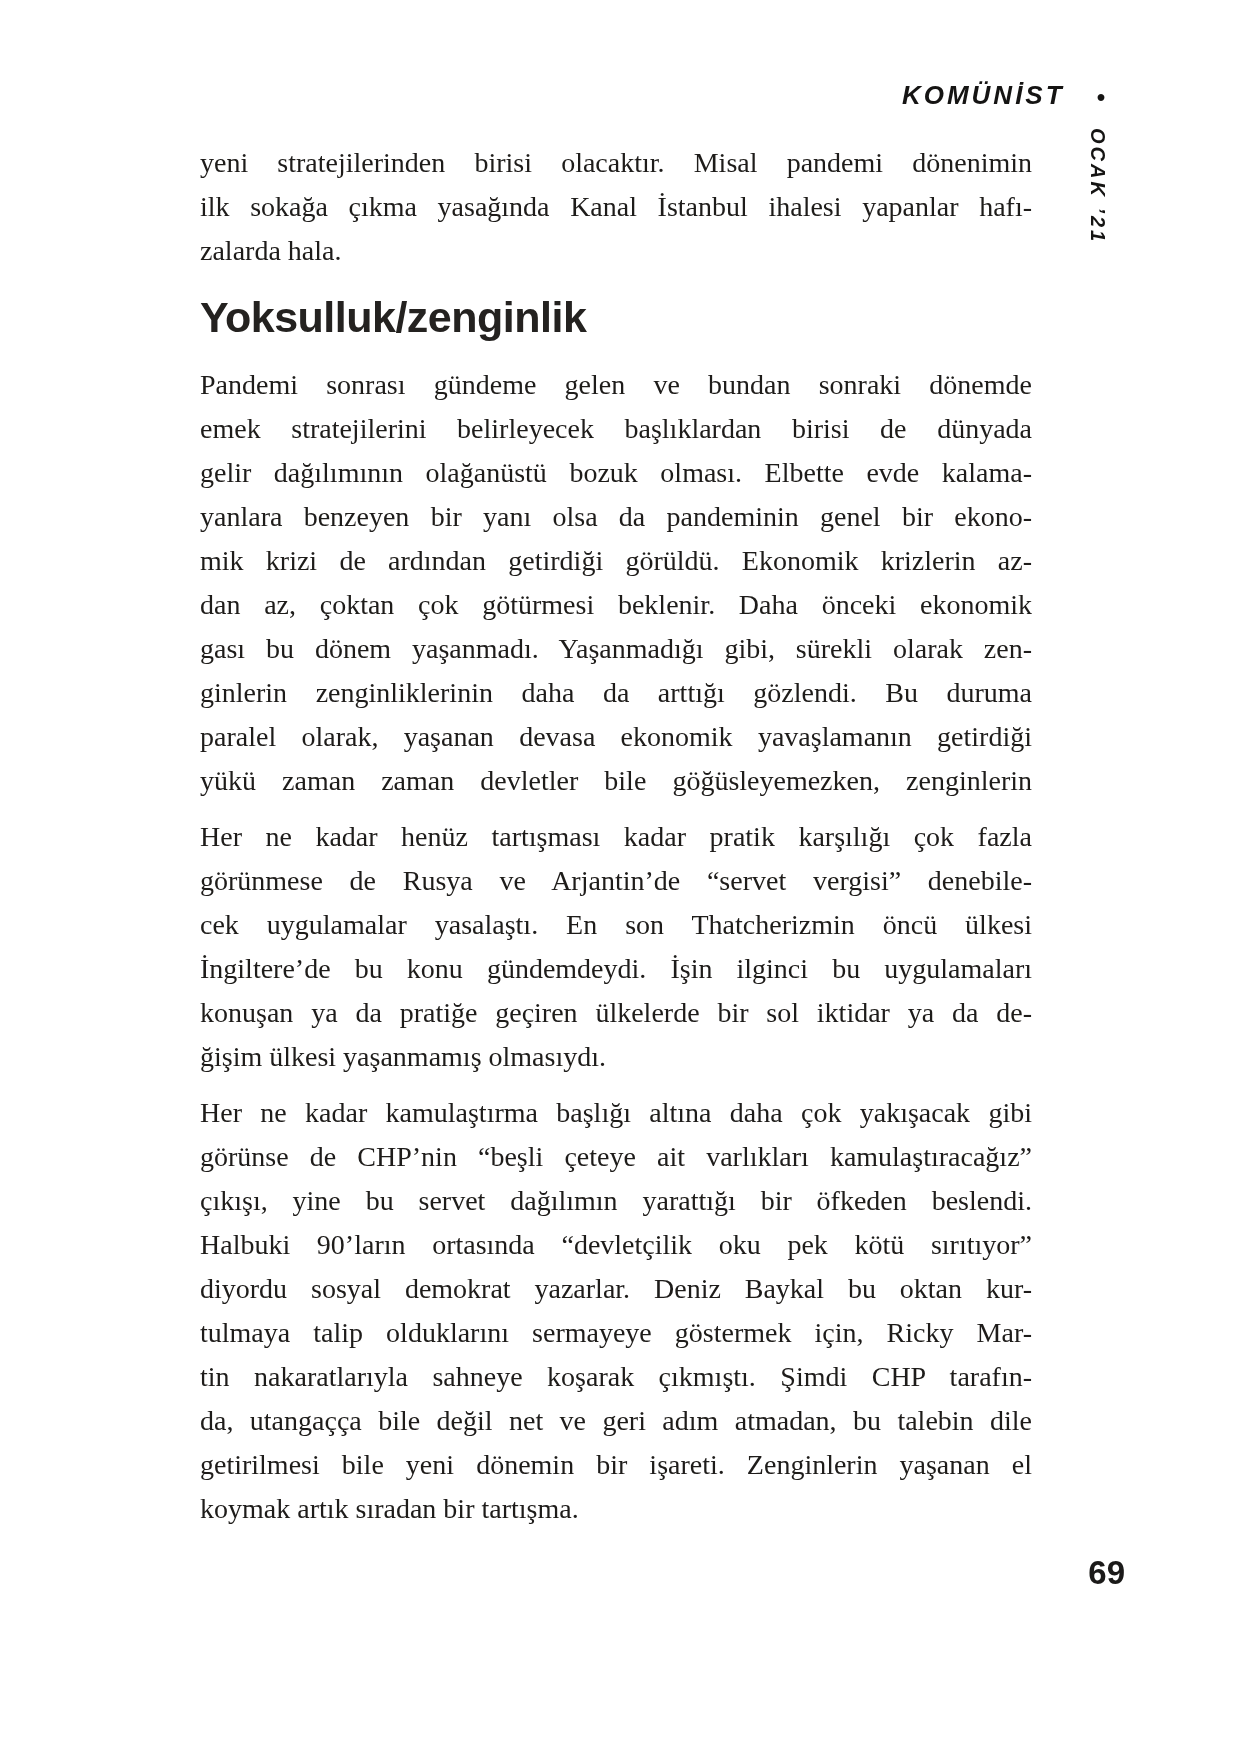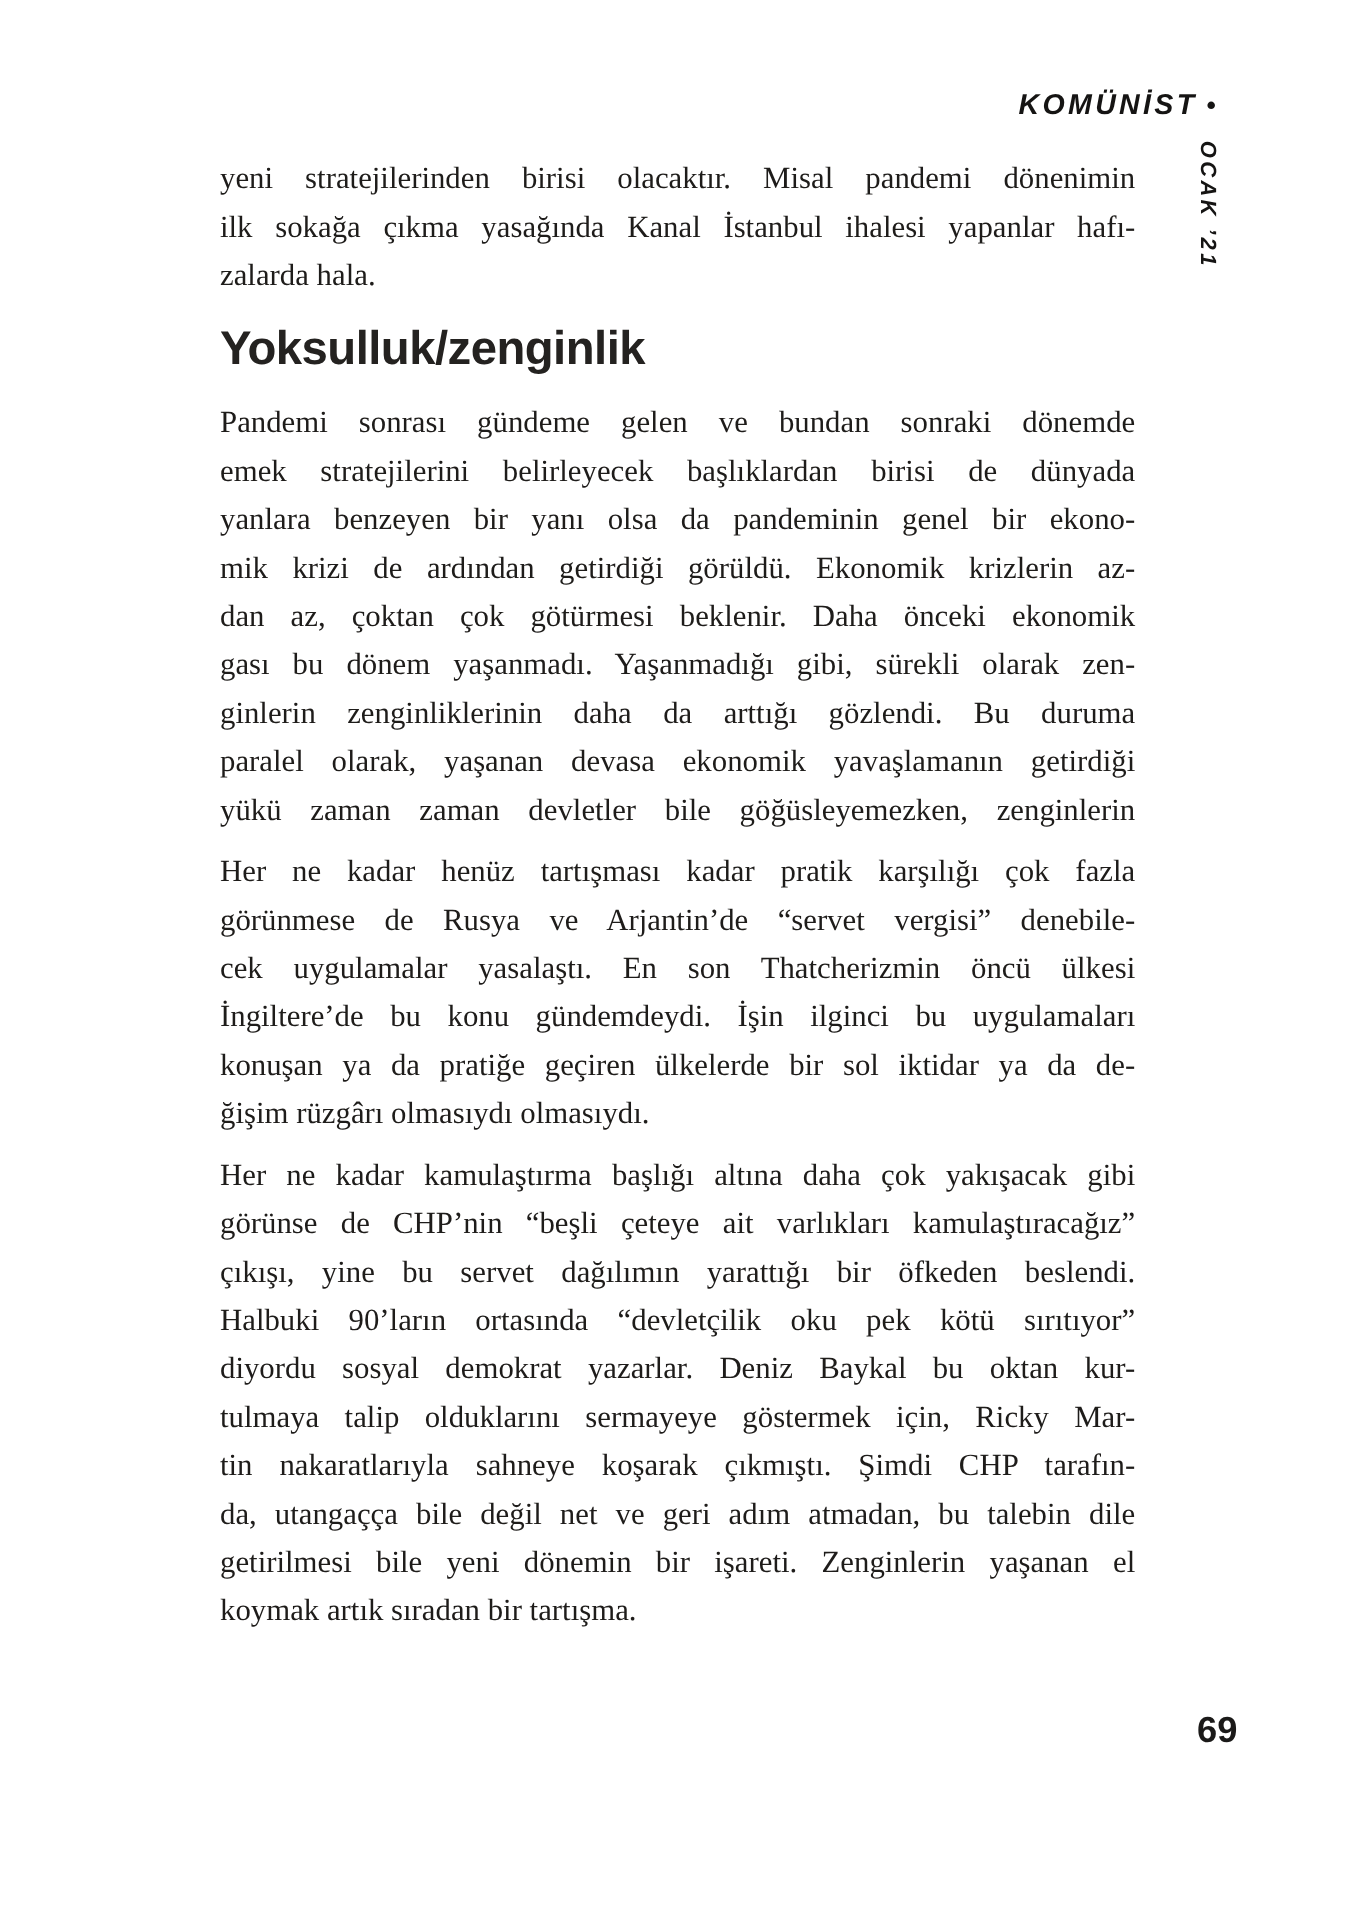--- a/index.html
+++ b/index.html
@@ -17,21 +17,21 @@
     color: #1e1c1a;
   }
 
   
   .running-head {
     position: absolute;
     top: 80px;
     right: 136px;
     display: flex;
     align-items: center;
-    gap: 8px;
+    gap: 32px;
     font-family: "Liberation Sans", sans-serif;
     font-style: italic;
     font-weight: 700;
     font-size: 26px;
     letter-spacing: 3px;
     color: #151413;
     white-space: nowrap;
   }
   .running-head .bullet {
     font-size: 24px;
@@ -112,35 +112,36 @@
   <main class="content" id="content">
       <div class="paragraph">
         <div class="line">yeni stratejilerinden birisi olacaktır. Misal pandemi dönenimin</div>
         <div class="line">ilk sokağa çıkma yasağında Kanal İstanbul ihalesi yapanlar hafı-</div>
         <div class="line last">zalarda hala.</div>
       </div>
       <h2 class="section-heading">Yoksulluk/zenginlik</h2>
       <div class="paragraph">
         <div class="line">Pandemi sonrası gündeme gelen ve bundan sonraki dönemde</div>
         <div class="line">emek stratejilerini belirleyecek başlıklardan birisi de dünyada</div>
+        <div class="line">gelir dağılımının olağanüstü bozuk olması. Elbette evde kalama-</div>
         <div class="line">yanlara benzeyen bir yanı olsa da pandeminin genel bir ekono-</div>
         <div class="line">mik krizi de ardından getirdiği görüldü. Ekonomik krizlerin az-</div>
         <div class="line">dan az, çoktan çok götürmesi beklenir. Daha önceki ekonomik</div>
         <div class="line">gası bu dönem yaşanmadı. Yaşanmadığı gibi, sürekli olarak zen-</div>
         <div class="line">ginlerin zenginliklerinin daha da arttığı gözlendi. Bu duruma</div>
         <div class="line">paralel olarak, yaşanan devasa ekonomik yavaşlamanın getirdiği</div>
         <div class="line">yükü zaman zaman devletler bile göğüsleyemezken, zenginlerin</div>
       </div>
       <div class="paragraph">
         <div class="line">Her ne kadar henüz tartışması kadar pratik karşılığı çok fazla</div>
         <div class="line">görünmese de Rusya ve Arjantin’de “servet vergisi” denebile-</div>
         <div class="line">cek uygulamalar yasalaştı. En son Thatcherizmin öncü ülkesi</div>
         <div class="line">İngiltere’de bu konu gündemdeydi. İşin ilginci bu uygulamaları</div>
         <div class="line">konuşan ya da pratiğe geçiren ülkelerde bir sol iktidar ya da de-</div>
-        <div class="line last">ğişim rüzgârı olmasıydı olmasıydı.</div>
+        <div class="line last">ğişim ülkesi yaşanmamış olmasıydı.</div>
       </div>
       <div class="paragraph">
         <div class="line">Her ne kadar kamulaştırma başlığı altına daha çok yakışacak gibi</div>
         <div class="line">görünse de CHP’nin “beşli çeteye ait varlıkları kamulaştıracağız”</div>
         <div class="line">çıkışı, yine bu servet dağılımın yarattığı bir öfkeden beslendi.</div>
         <div class="line">Halbuki 90’ların ortasında “devletçilik oku pek kötü sırıtıyor”</div>
         <div class="line">diyordu sosyal demokrat yazarlar. Deniz Baykal bu oktan kur-</div>
         <div class="line">tulmaya talip olduklarını sermayeye göstermek için, Ricky Mar-</div>
         <div class="line">tin nakaratlarıyla sahneye koşarak çıkmıştı. Şimdi CHP tarafın-</div>
         <div class="line">da, utangaçça bile değil net ve geri adım atmadan, bu talebin dile</div>

